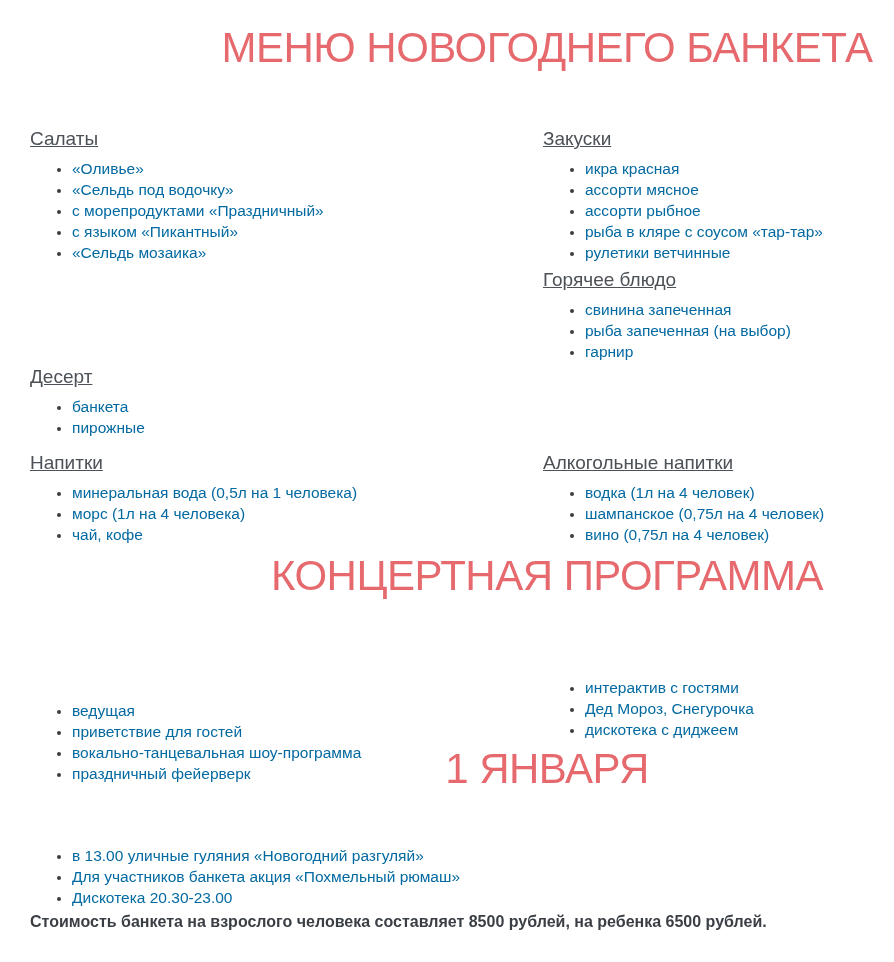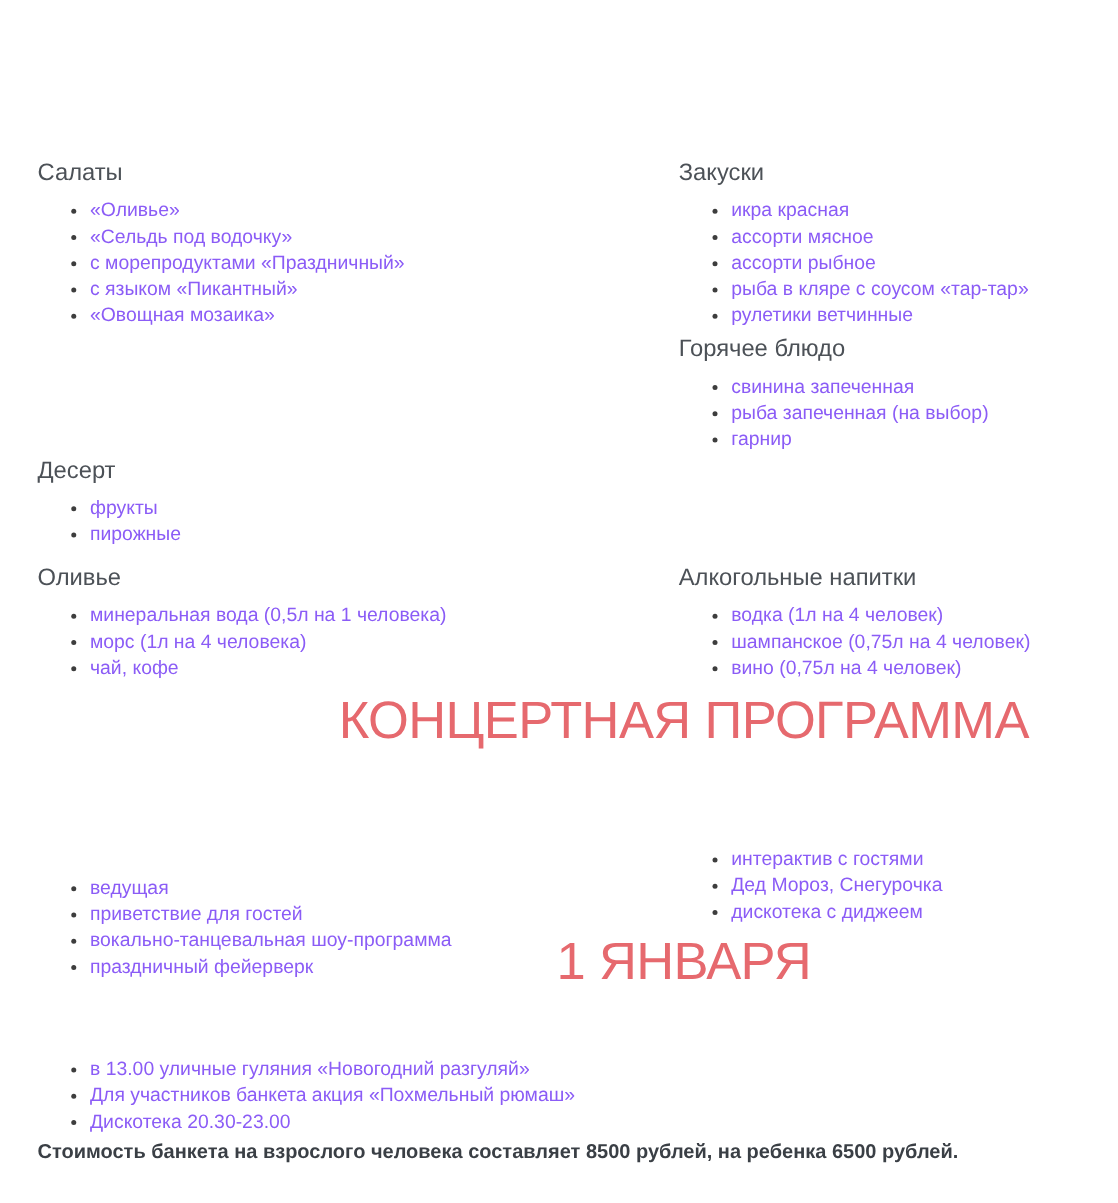--- a/index.html
+++ b/index.html
@@ -28,30 +28,31 @@
   #concert-title  { top: 552px; }
   #january-title  { top: 745px; }
 
   .section { position: absolute; }
   .section h3 {
     font-size: 19px;
     font-weight: 400;
     color: #4c5157;
     line-height: 1.3;
     white-space: nowrap;
+    text-decoration: underline;
   }
   ul.items {
     margin: 6px 0 0 0;
     padding-left: 42px;
     list-style: disc outside;
   }
   ul.items li {
     font-size: 15.5px;
     line-height: 21px;
-    color: #8b5cf6;
+    color: #0369a1;
     white-space: nowrap;
   }
   ul.items li::marker { color: #3d3d3d; font-size: 13px; }
 
   
   #sec-salads  { left: 30px;  top: 127px; }
   #sec-zakuski { left: 543px; top: 127px; }
   #sec-hot     { left: 543px; top: 268px; }
   #sec-dessert { left: 30px;  top: 365px; }
   #sec-drinks  { left: 30px;  top: 451px; }
@@ -71,29 +72,30 @@
     font-weight: 700;
     color: #3a3f45;
     white-space: nowrap;
   }
 </style>
 </head>
 <body style="--accent: #e6696e;">
 
 <div class="canvas">
 
+  <h1 id="banquet-title" class="big-heading">МЕНЮ НОВОГОДНЕГО БАНКЕТА</h1>
 
   <div class="section" id="sec-salads">
     <h3>Салаты</h3>
     <ul class="items">
         <li>«Оливье»</li>
         <li>«Сельдь под водочку»</li>
         <li>с морепродуктами «Праздничный»</li>
         <li>с языком «Пикантный»</li>
-        <li>«Овощная мозаика»</li>
+        <li>«Сельдь мозаика»</li>
       </ul>
   </div>
 
   <div class="section" id="sec-zakuski">
     <h3>Закуски</h3>
     <ul class="items">
         <li>икра красная</li>
         <li>ассорти мясное</li>
         <li>ассорти рыбное</li>
         <li>рыба в кляре с соусом «тар-тар»</li>
@@ -106,27 +108,27 @@
     <ul class="items">
         <li>свинина запеченная</li>
         <li>рыба запеченная (на выбор)</li>
         <li>гарнир</li>
       </ul>
   </div>
 
   <div class="section" id="sec-dessert">
     <h3>Десерт</h3>
     <ul class="items">
-        <li>фрукты</li>
+        <li>банкета</li>
         <li>пирожные</li>
       </ul>
   </div>
 
   <div class="section" id="sec-drinks">
-    <h3>Оливье</h3>
+    <h3>Напитки</h3>
     <ul class="items">
         <li>минеральная вода (0,5л на 1 человека)</li>
         <li>морс (1л на 4 человека)</li>
         <li>чай, кофе</li>
       </ul>
   </div>
 
   <div class="section" id="sec-alco">
     <h3>Алкогольные напитки</h3>
     <ul class="items">

